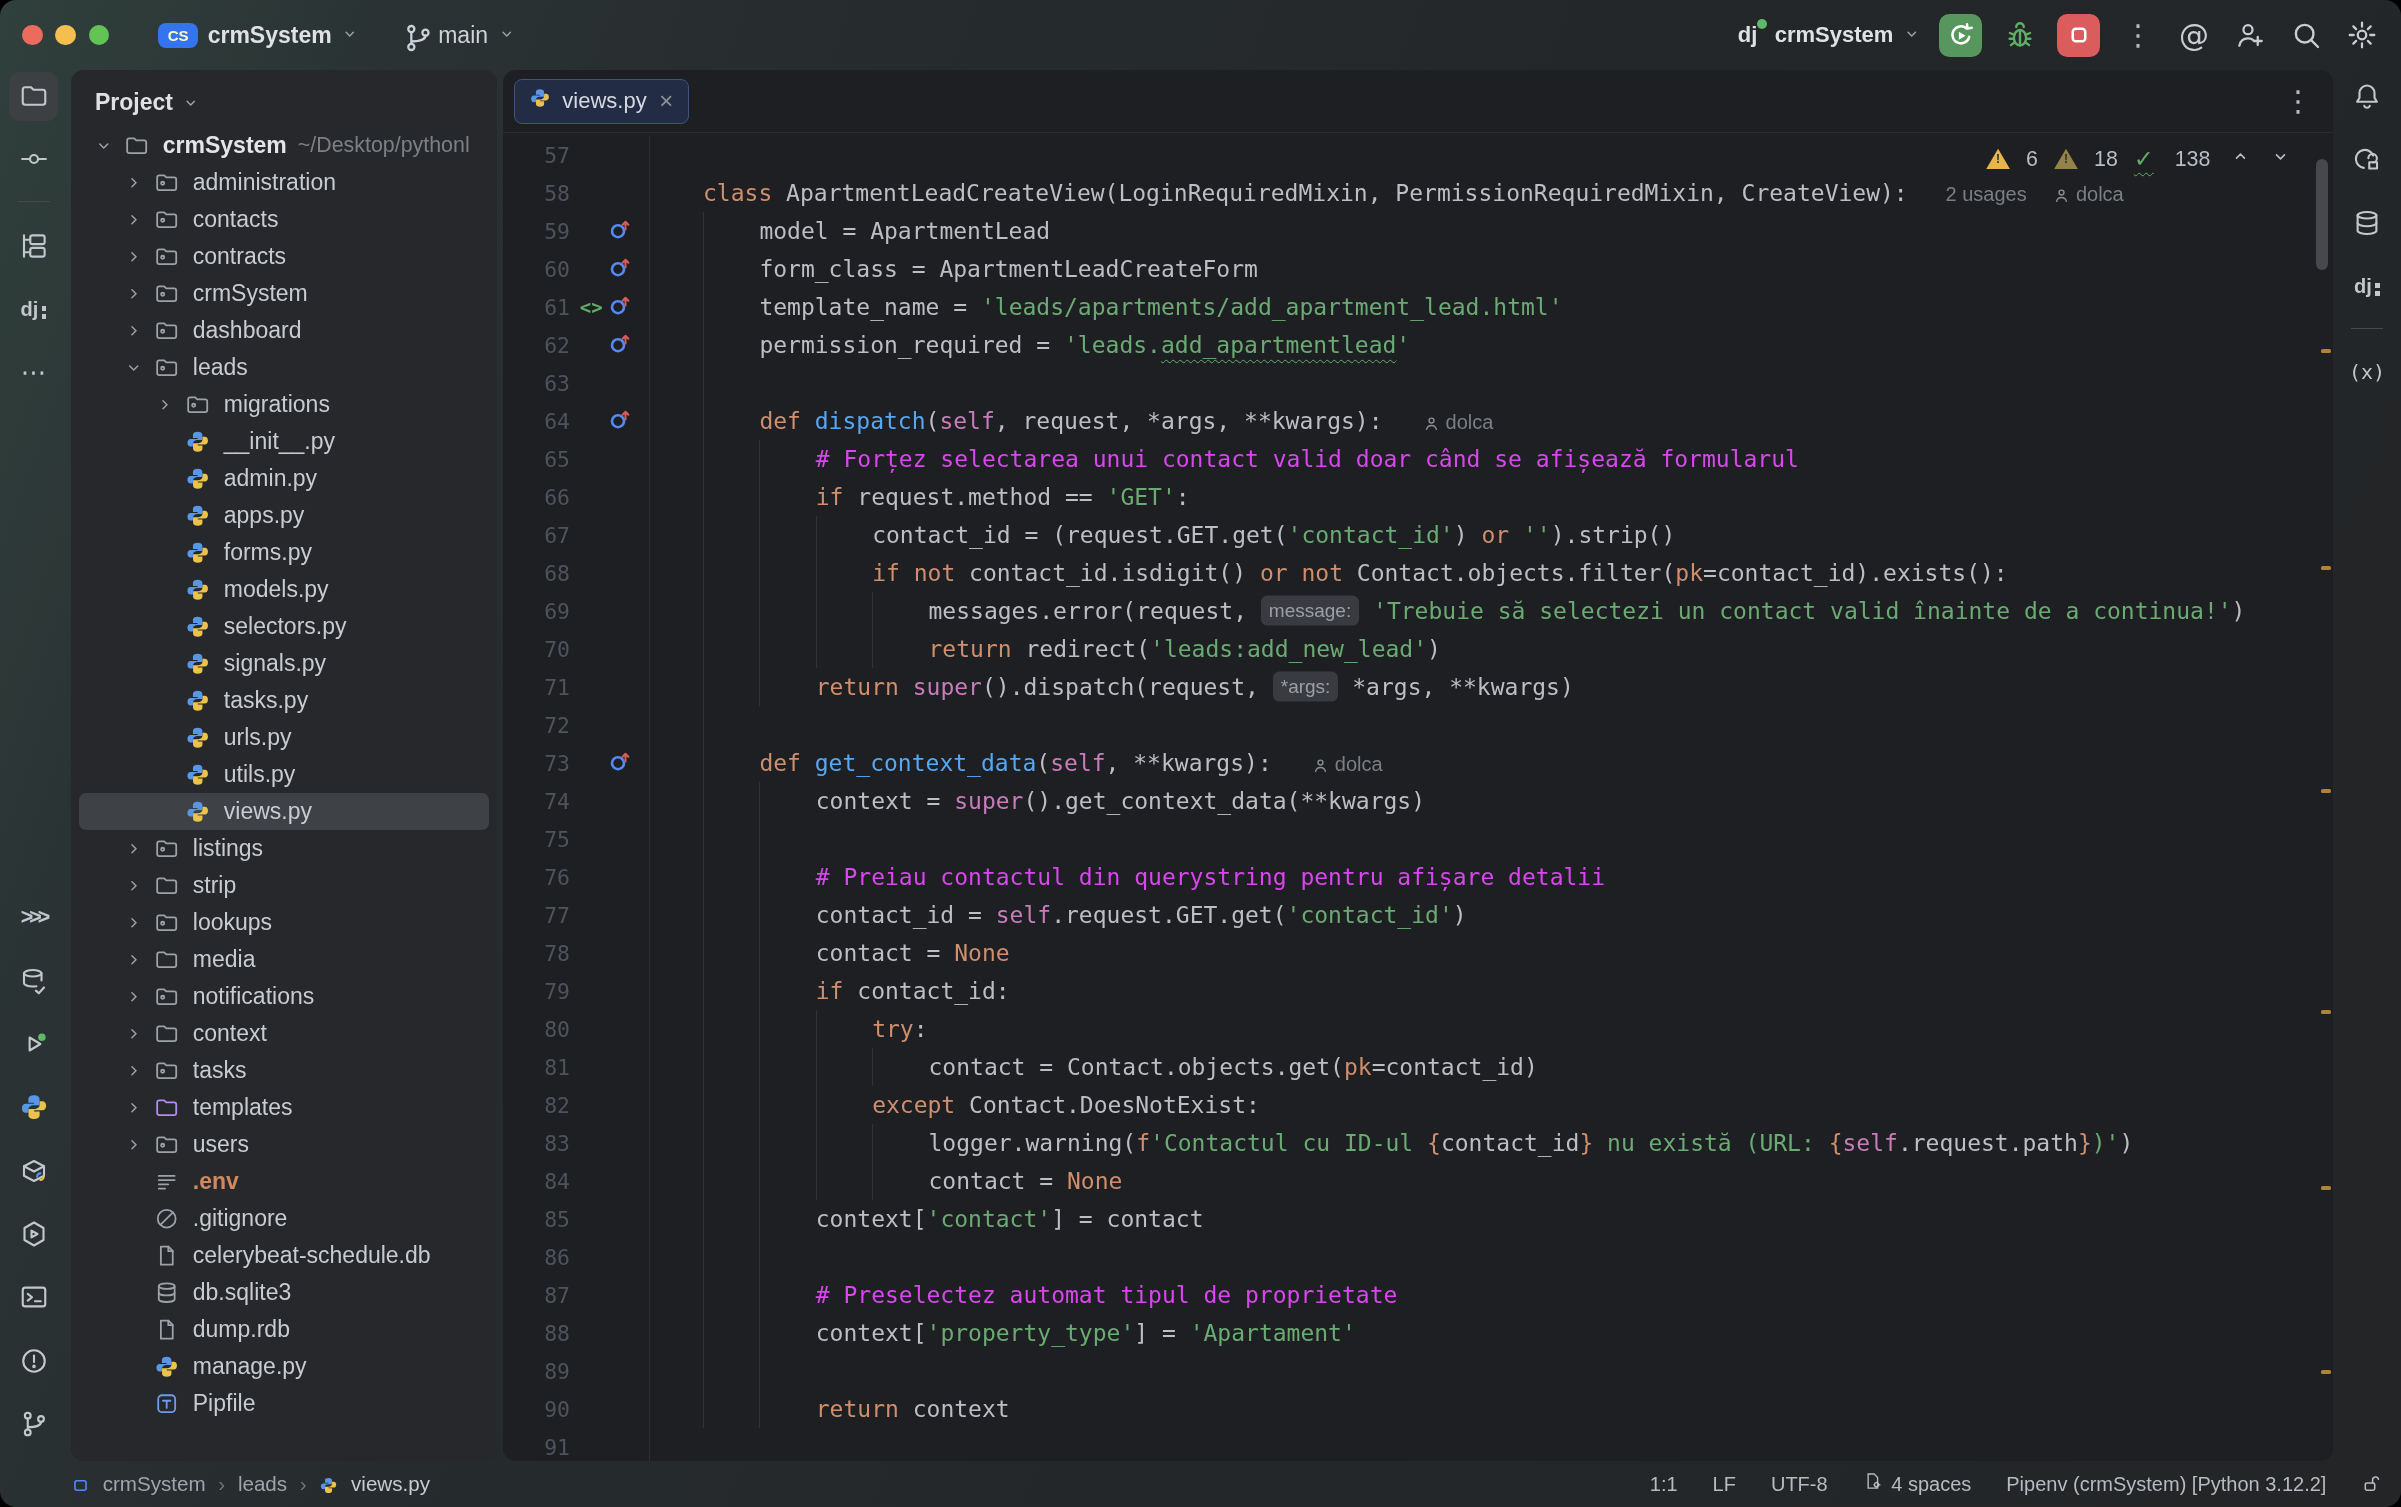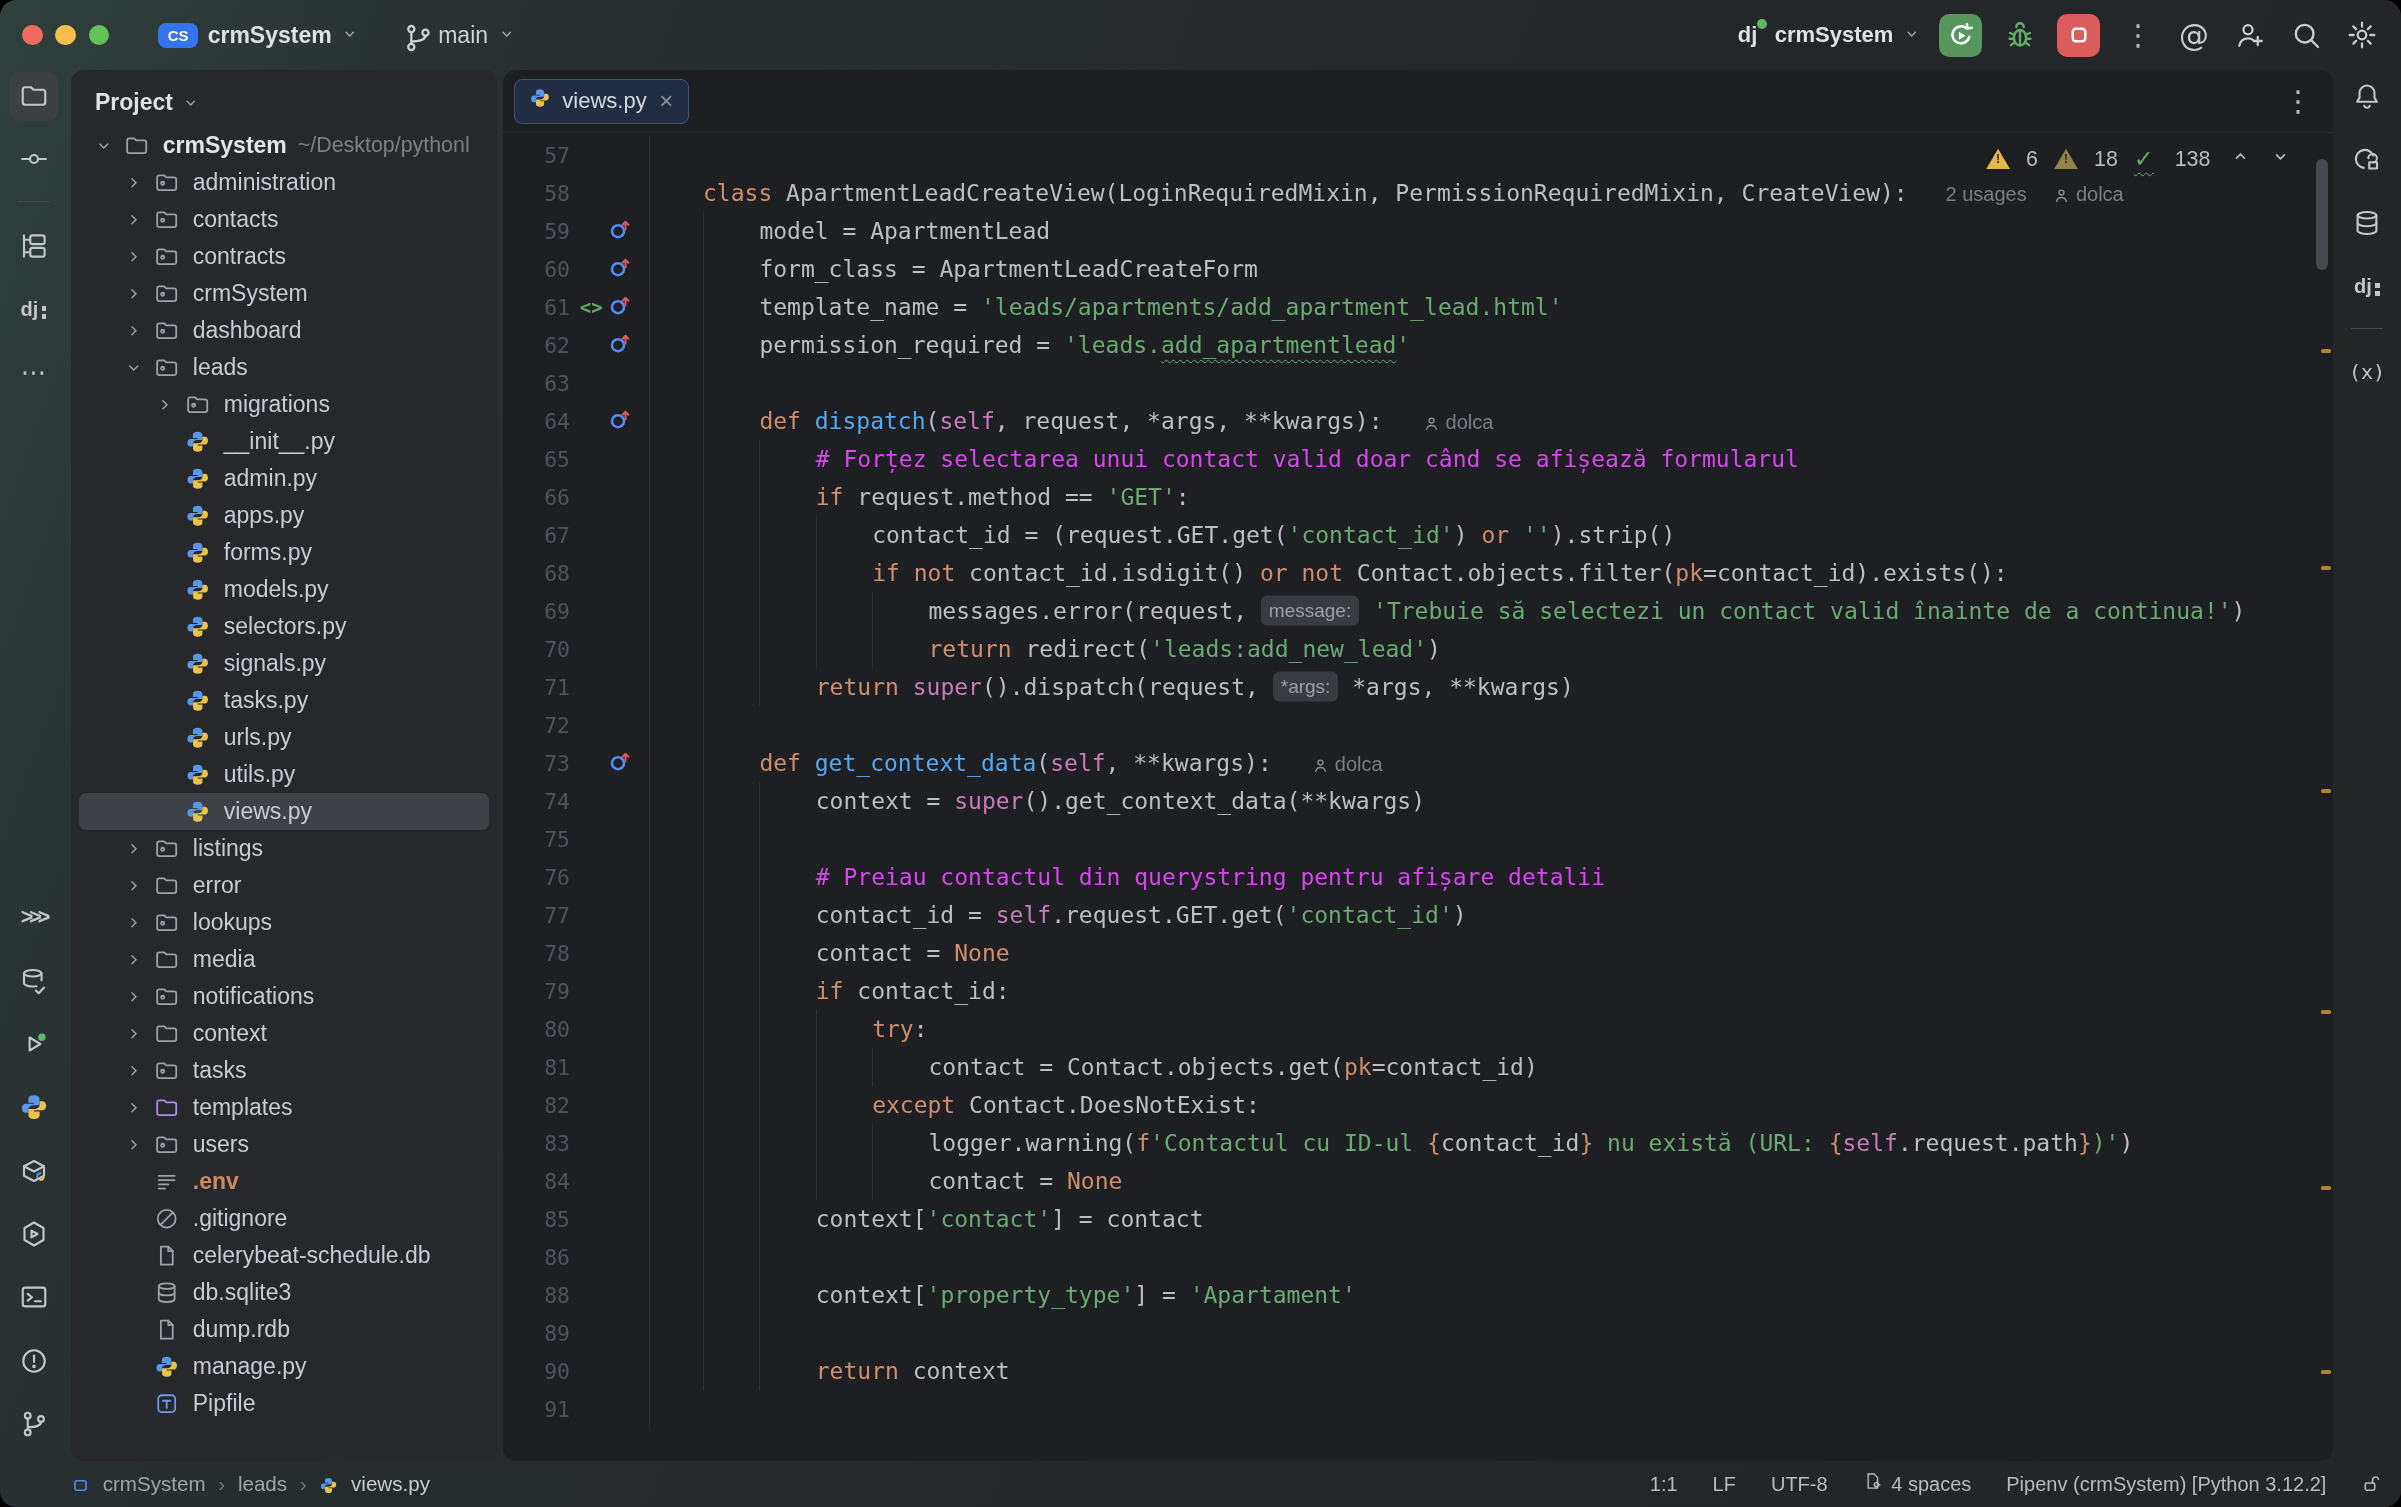--- a/index.html
+++ b/index.html
@@ -508,21 +508,21 @@
           <span class="chv">
             <svg viewBox="0 0 24 24" fill="none" stroke="currentColor" stroke-width="2" stroke-linecap="round">
               <path d="M9.5 6.5l5.5 5.5-5.5 5.5"></path>
             </svg>
           </span>
           <span class="ticon">
             <svg viewBox="0 0 24 24" fill="none" stroke="currentColor" stroke-width="1.7" stroke-linecap="round" stroke-linejoin="round">
               <path d="M3 7a2 2 0 0 1 2-2h4.6l2 2H19a2 2 0 0 1 2 2v8a2 2 0 0 1-2 2H5a2 2 0 0 1-2-2z"></path>
             </svg>
           </span>
-          <span class="tlabel">error</span>
+          <span class="tlabel">strip</span>
         </div>
         <div class="trow" style="padding-left: 52px;">
           <span class="chv">
             <svg viewBox="0 0 24 24" fill="none" stroke="currentColor" stroke-width="2" stroke-linecap="round">
               <path d="M9.5 6.5l5.5 5.5-5.5 5.5"></path>
             </svg>
           </span>
           <span class="ticon">
             <svg viewBox="0 0 24 24" fill="none" stroke="currentColor" stroke-width="1.7" stroke-linecap="round" stroke-linejoin="round">
               <path d="M3 7a2 2 0 0 1 2-2h4.6l2 2H19a2 2 0 0 1 2 2v8a2 2 0 0 1-2 2H5a2 2 0 0 1-2-2z"></path>
@@ -956,20 +956,27 @@
             <span class="gic"></span>
           </div>
           <div class="cline"><span class="ig"></span><span class="ig"></span><span class="tk-t">context[</span><span class="tk-s">'contact'</span><span class="tk-t">] = contact</span></div>
         </div>
         <div class="crow">
           <div class="gut">
             <span class="lnum">86</span>
             <span class="gic"></span>
           </div>
           <div class="cline"><span class="ig"></span><span class="ig"></span></div>
+        </div>
+        <div class="crow">
+          <div class="gut">
+            <span class="lnum">87</span>
+            <span class="gic"></span>
+          </div>
+          <div class="cline"><span class="ig"></span><span class="ig"></span><span class="tk-c"># Preselectez automat tipul de proprietate</span></div>
         </div>
         <div class="crow">
           <div class="gut">
             <span class="lnum">88</span>
             <span class="gic"></span>
           </div>
           <div class="cline"><span class="ig"></span><span class="ig"></span><span class="tk-t">context[</span><span class="tk-s">'property_type'</span><span class="tk-t">] = </span><span class="tk-s">'Apartament'</span></div>
         </div>
         <div class="crow">
           <div class="gut">

